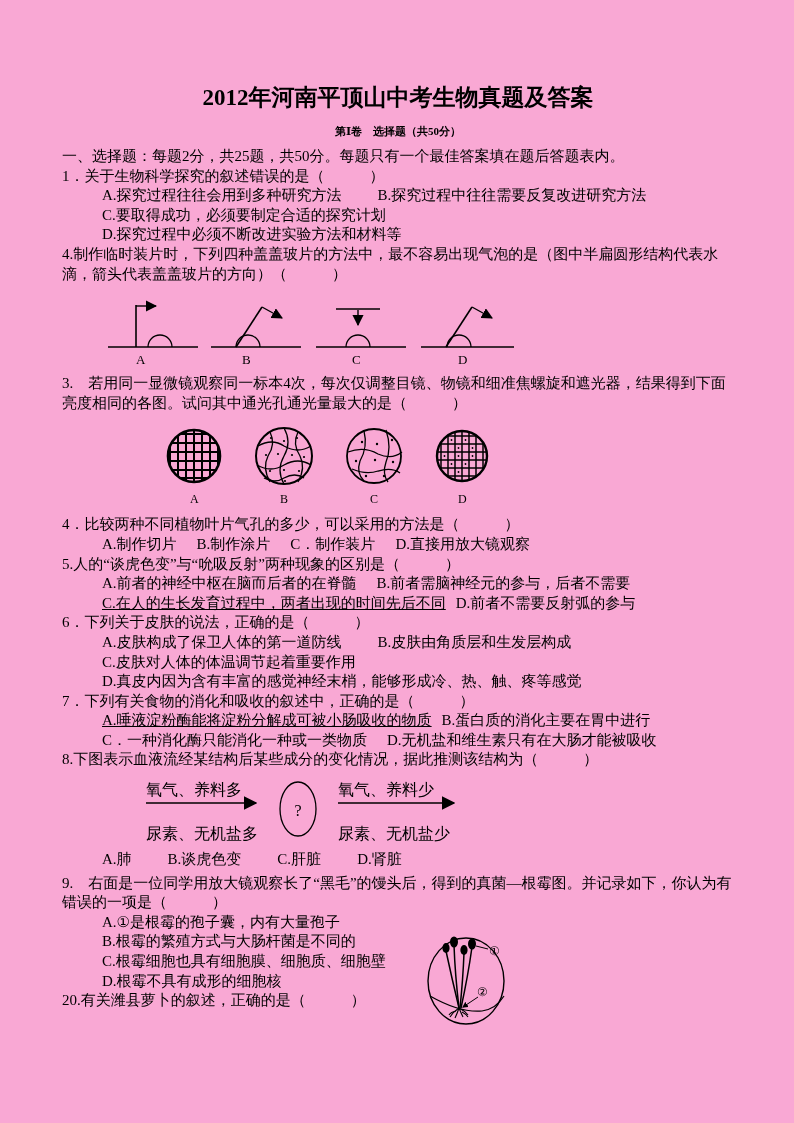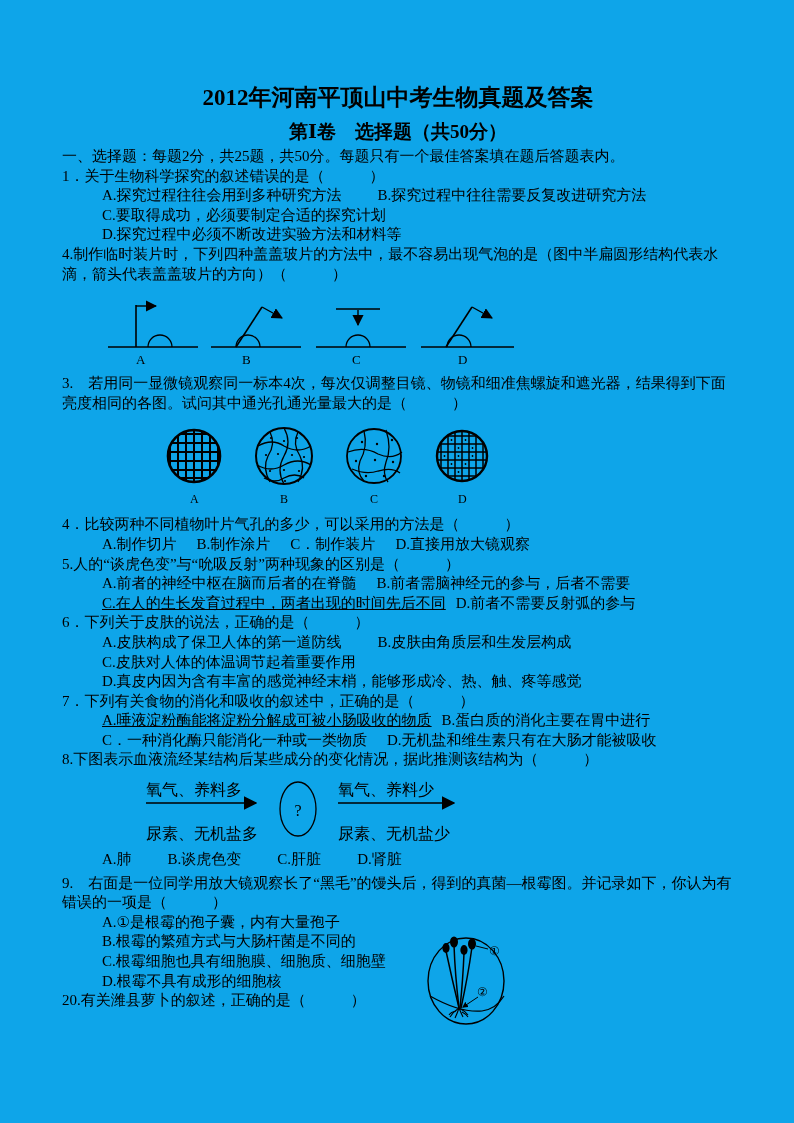--- a/index.html
+++ b/index.html
@@ -1,41 +1,41 @@
 <!DOCTYPE html>
 <html><head>
 <meta charset="utf-8">
 <style>
   html,body { margin:0; padding:0; background:#888; }
   .page {
     position:relative;
     width:794px; height:1123px;
     margin:0 auto;
-    background:#0ea5e9;
+    background:#f9a8d4;
     color:#000;
     font-family:"Liberation Serif","DejaVu Serif",serif;
     overflow:hidden;
   }
   .content {
     position:absolute;
     left:62px; top:84px;
     width:672px;
     font-size:15px;
     line-height:19.6px;
   }
   .doc-title {
     text-align:center;
     font-size:23px;
     font-weight:bold;
     line-height:28px;
     margin:0;
   }
   .section-header {
     text-align:center;
-    font-size:19px;
+    font-size:11px;
     font-weight:bold;
     line-height:21px;
     margin:9px 0 5px 0;
   }
   p.line { margin:0; }
   p.opt { margin:0; padding-left:40px; }
   .gap-sm { margin-right:10px;text-decoration:underline; }
   .gap-md { margin-right:20px; }
   .gap-lg { margin-right:36px; }
   .fig { display:block; }

